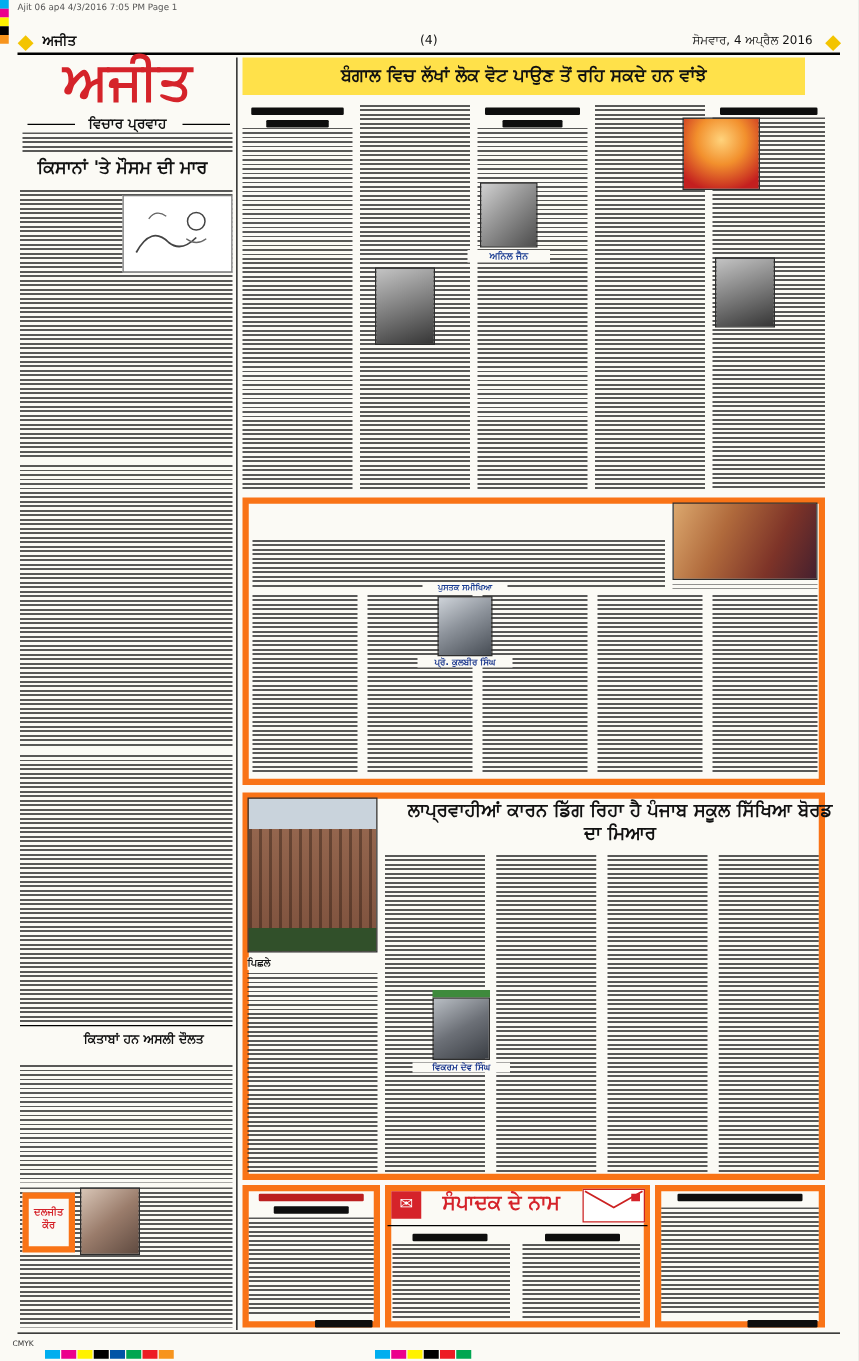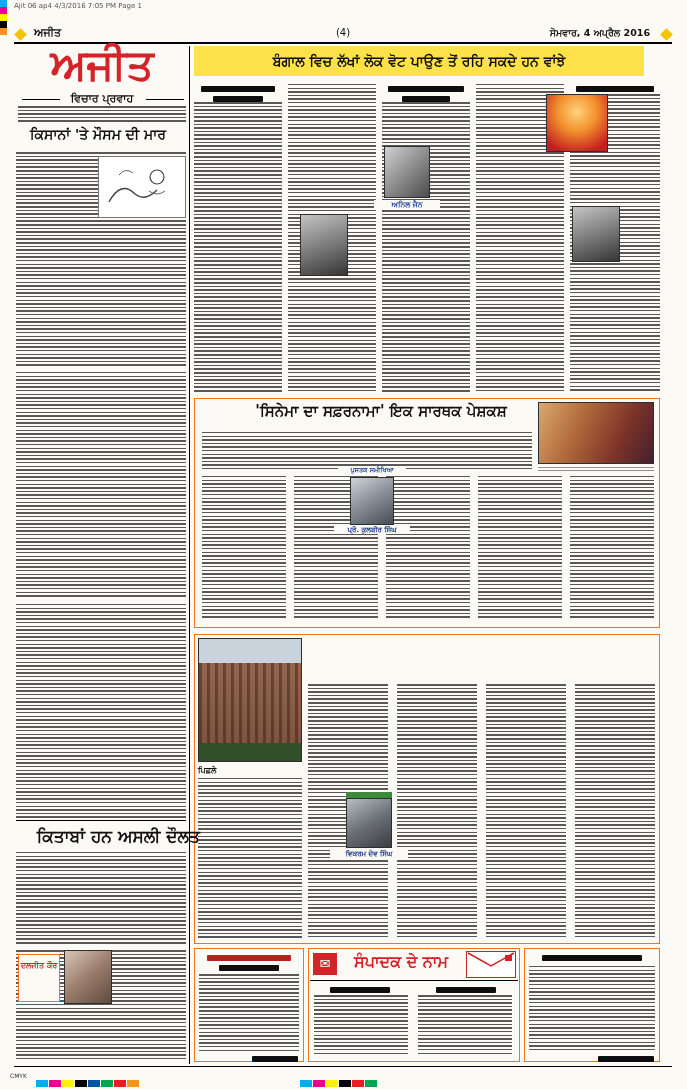--- a/index.html
+++ b/index.html
@@ -23,21 +23,21 @@
     repeating-linear-gradient(to right,rgba(35,20,12,.4) 0 3px,rgba(0,0,0,0) 3px 8px),
     linear-gradient(#9a6b52,#7c503c);}
   .woman{background:linear-gradient(140deg,#d9c6b7 0%,#9a7c6b 50%,#5f4a40 100%);}
   .turban{background:linear-gradient(150deg,#cfd4da 0%,#8d939b 45%,#474d55 100%);}
   .vikram{background:linear-gradient(150deg,#b9bec4 0%,#6c7077 50%,#3a3e44 100%);}
   .cartoon{background:#fff;border:1px solid #777;}
   .caption{font-weight:bold;text-align:center;background:#fbfaf5;}
   .blue{color:#1c3e93;}
   .red{color:#d5232a;}
   .hl{font-weight:bold;line-height:1.25;margin-left:14px;}
-  .box{border:1px solid #f97316;box-sizing:border-box;background:#fbfaf5;}
+  .box{border:5px solid #f97316;box-sizing:border-box;background:#fbfaf5;}
   .sq{display:inline-block;width:12px;height:7px;margin-right:1px;}
   .sqv{display:block;width:7px;height:7px;}
   .banner{background:#ffe14a;font-weight:bold;text-align:center;overflow:hidden;white-space:nowrap;}
   .env{background:#fff;border:1px solid #c22;}
 </style>
 </head>
 <body>
 
 <div id="page">
 
@@ -47,21 +47,21 @@
     <span class="sqv" style="background:#fff200"></span>
     <span class="sqv" style="background:#000"></span>
     <span class="sqv" style="background:#f7941d"></span>
   </div>
 
   <div class="abs" style="left:14px;top:2px;font-size:7px;color:#555">Ajit 06 ap4 4/3/2016 7:05 PM Page 1</div>
 
   <span class="abs diamond" style="left:16px;top:30px"></span>
   <div class="abs" style="left:34px;top:26px;font-size:11px;font-weight:bold">ਅਜੀਤ</div>
   <div class="abs" style="left:323px;top:27px;width:40px;text-align:center;font-size:10px">(4)</div>
-  <div class="abs" style="left:528px;top:27px;width:122px;text-align:right;font-size:9.5px;font-weight:bold">ਸੋਮਵਾਰ, 4 ਅਪ੍ਰੈਲ 2016</div>
+  <div class="abs" style="left:528px;top:27px;width:122px;text-align:right;font-size:9.5px;font-weight:normal">ਸੋਮਵਾਰ, 4 ਅਪ੍ਰੈਲ 2016</div>
   <span class="abs diamond" style="left:662px;top:30px"></span>
   <div class="abs rule" style="left:14px;top:42px;width:658px;height:2px"></div>
 
   <div class="abs red" style="left:16px;top:44px;width:172px;text-align:center;font-size:42px;font-weight:bold;line-height:1">ਅਜੀਤ</div>
   <div class="abs rule" style="left:22px;top:99px;width:38px;height:1px"></div>
   <div class="abs" style="left:60px;top:92px;width:84px;text-align:center;font-size:11px;font-weight:bold">ਵਿਚਾਰ ਪ੍ਰਵਾਹ</div>
   <div class="abs rule" style="left:146px;top:99px;width:38px;height:1px"></div>
   <div class="abs gk" style="left:18px;top:106px;width:168px;height:16px"></div>
 
   <div class="abs rule" style="left:189px;top:46px;width:1px;height:1018px"></div>
@@ -85,35 +85,35 @@
   </div>
   <div class="abs gk" style="left:570px;top:94px;width:90px;height:298px"></div>
 
   <div class="abs photo bw1" style="left:384px;top:146px;width:46px;height:52px"></div>
   <div class="abs caption blue" style="left:374px;top:200px;width:66px;font-size:7.5px">ਅਨਿਲ ਜੈਨ</div>
   <div class="abs photo bw2" style="left:300px;top:214px;width:48px;height:62px"></div>
   <div class="abs photo bw2" style="left:572px;top:206px;width:48px;height:56px"></div>
   <div class="abs photo deity" style="left:546px;top:94px;width:62px;height:58px"></div>
 
   <div class="abs box" style="left:194px;top:398px;width:466px;height:230px"></div>
-  <div class="abs hl" style="left:202px;top:402px;width:330px;text-align:center;font-size:15px">'ਸਿਨੇਮਾ ਦਾ ਸਫ਼ਰਨਾਮਾ' ਇਕ ਸਾਰਥਕ ਪੇਸ਼ਕਸ਼</div>
   <div class="abs photo cinema-photo" style="left:538px;top:402px;width:116px;height:62px"></div>
   <div class="abs gk-lt" style="left:538px;top:467px;width:116px;height:6px"></div>
   <div class="abs gk" style="left:202px;top:432px;width:330px;height:38px"></div>
   <div class="abs gk" style="left:202px;top:476px;width:84px;height:144px"></div>
   <div class="abs gk" style="left:294px;top:476px;width:84px;height:144px"></div>
   <div class="abs gk" style="left:386px;top:476px;width:84px;height:144px"></div>
   <div class="abs gk" style="left:478px;top:476px;width:84px;height:144px"></div>
   <div class="abs gk" style="left:570px;top:476px;width:84px;height:144px"></div>
   <div class="abs caption blue" style="left:338px;top:466px;width:68px;font-size:6.5px">ਪੁਸਤਕ ਸਮੀਖਿਆ</div>
   <div class="abs photo turban" style="left:350px;top:477px;width:44px;height:48px"></div>
   <div class="abs caption" style="left:334px;top:526px;width:76px;font-size:7px;color:#13308a">ਪ੍ਰੋ. ਕੁਲਬੀਰ ਸਿੰਘ</div>
 
   <div class="abs box" style="left:194px;top:634px;width:466px;height:310px"></div>
   <div class="abs photo building" style="left:198px;top:638px;width:104px;height:124px"></div>
+  <div class="abs hl" style="left:308px;top:640px;width:348px;font-size:14.5px;text-align:center">ਲਾਪ੍ਰਵਾਹੀਆਂ ਕਾਰਨ ਡਿੱਗ ਰਿਹਾ ਹੈ ਪੰਜਾਬ ਸਕੂਲ ਸਿੱਖਿਆ ਬੋਰਡ ਦਾ ਮਿਆਰ</div>
   <div class="abs gk" style="left:308px;top:684px;width:80px;height:254px"></div>
   <div class="abs gk" style="left:397px;top:684px;width:80px;height:254px"></div>
   <div class="abs gk" style="left:486px;top:684px;width:80px;height:254px"></div>
   <div class="abs gk" style="left:575px;top:684px;width:80px;height:254px"></div>
   <div class="abs" style="left:198px;top:766px;font-size:8px;font-weight:bold;background:#fbfaf5">ਪਿਛਲੇ</div>
   <div class="abs gk" style="left:198px;top:778px;width:104px;height:160px"></div>
   <div class="abs" style="left:346px;top:792px;width:46px;height:6px;background:#3e8a3c"></div>
   <div class="abs photo vikram" style="left:346px;top:798px;width:46px;height:50px"></div>
   <div class="abs caption" style="left:330px;top:850px;width:78px;font-size:7px;color:#13308a">ਵਿਕਰਮ ਦੇਵ ਸਿੰਘ</div>
 
@@ -153,21 +153,21 @@
   <div class="abs gk" style="left:16px;top:604px;width:170px;height:214px"></div>
   <div class="abs cartoon" style="left:98px;top:156px;width:86px;height:60px">
     <svg width="86" height="60" viewBox="0 0 86 60">
       <path d="M10 45 q12 -22 26 -8 q10 8 22 -4" fill="none" stroke="#444" stroke-width="1.4"></path>
       <circle cx="58" cy="20" r="7" fill="none" stroke="#444" stroke-width="1.2"></circle>
       <path d="M50 34 q8 6 16 0 M20 18 q6 -8 14 -2" fill="none" stroke="#666" stroke-width="1"></path>
     </svg>
   </div>
 
   <div class="abs rule" style="left:16px;top:820px;width:170px;height:1px"></div>
-  <div class="abs hl" style="left:16px;top:826px;width:170px;font-size:17px;text-align:right">ਕਿਤਾਬਾਂ ਹਨ ਅਸਲੀ ਦੌਲਤ</div>
+  <div class="abs hl" style="left:16px;top:826px;width:170px;font-size:10px;text-align:center">ਕਿਤਾਬਾਂ ਹਨ ਅਸਲੀ ਦੌਲਤ</div>
   <div class="abs gk" style="left:16px;top:852px;width:170px;height:94px"></div>
   <div class="abs gk" style="left:16px;top:950px;width:170px;height:112px"></div>
   <div class="abs box" style="left:18px;top:954px;width:42px;height:48px">
     <div class="red" style="font-size:8px;font-weight:bold;text-align:center;padding-top:6px">ਦਲਜੀਤ ਕੌਰ</div>
   </div>
   <div class="abs photo woman" style="left:64px;top:950px;width:48px;height:54px"></div>
 
   <div class="abs rule" style="left:14px;top:1066px;width:658px;height:1px"></div>
   <div class="abs" style="left:10px;top:1072px;font-size:6px;color:#333">CMYK</div>
   <div class="abs" style="left:36px;top:1072px">

